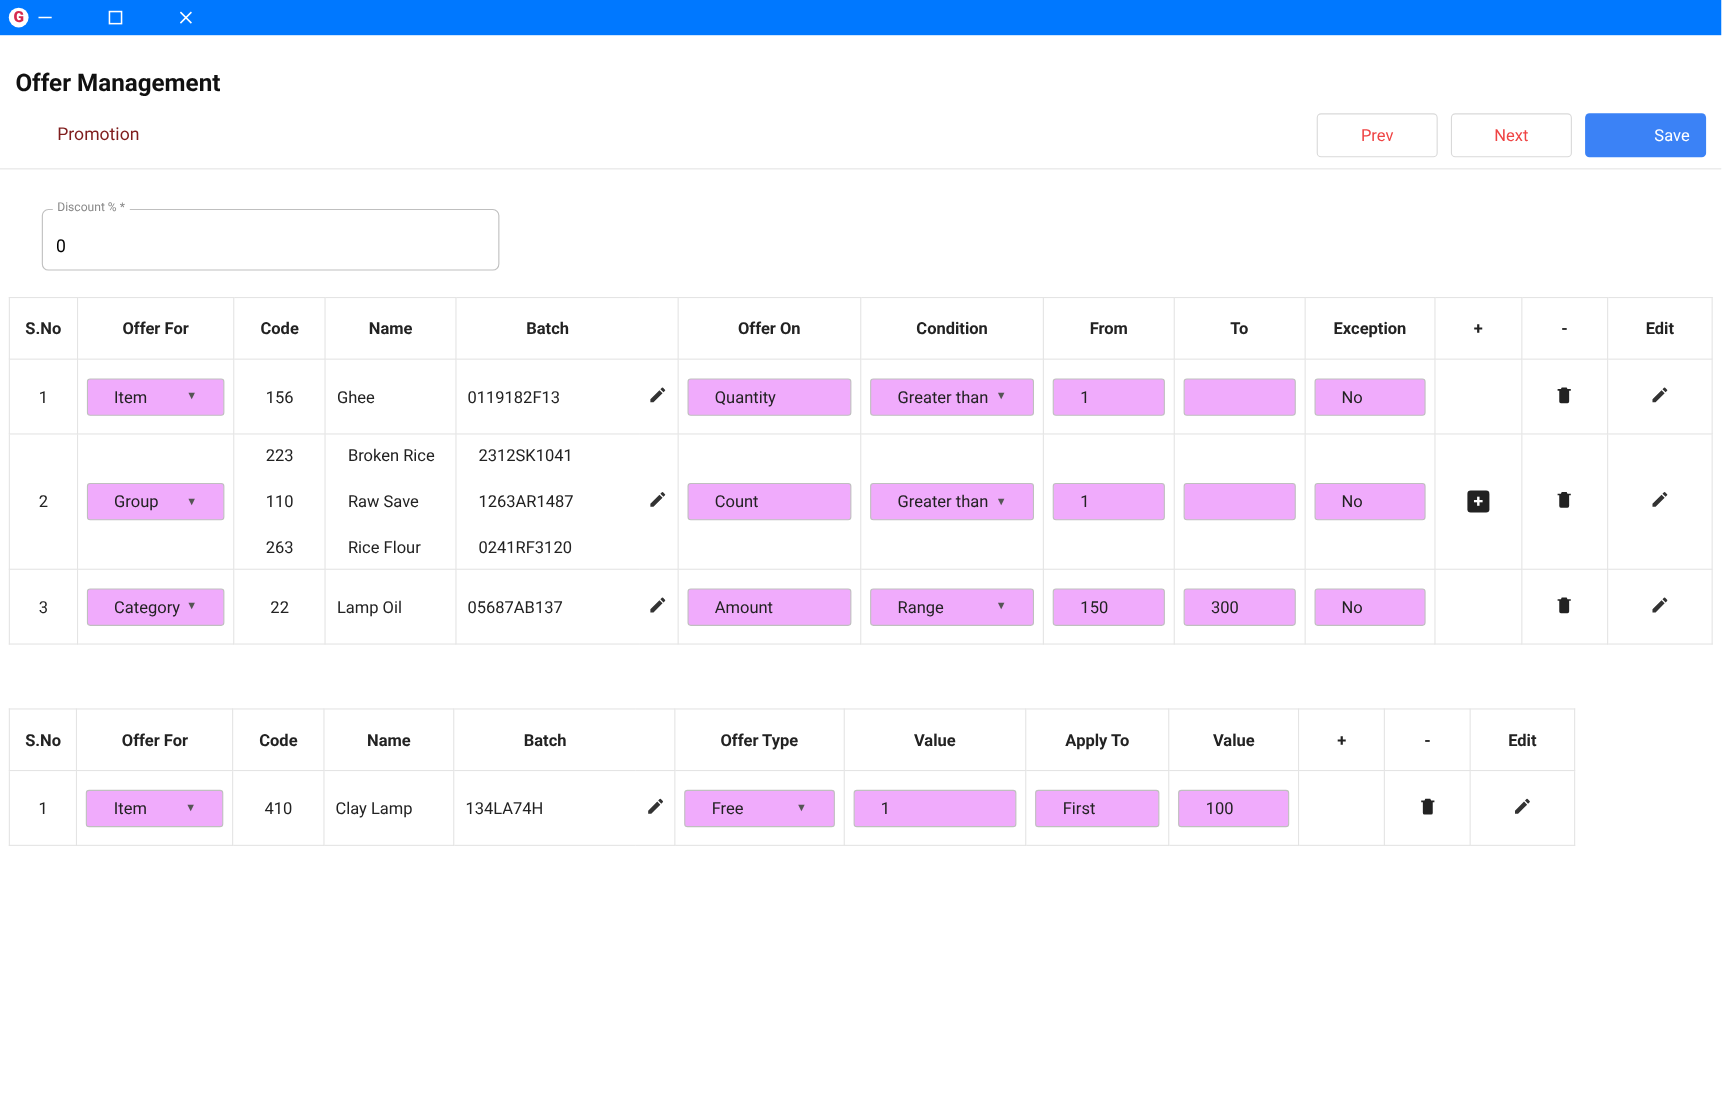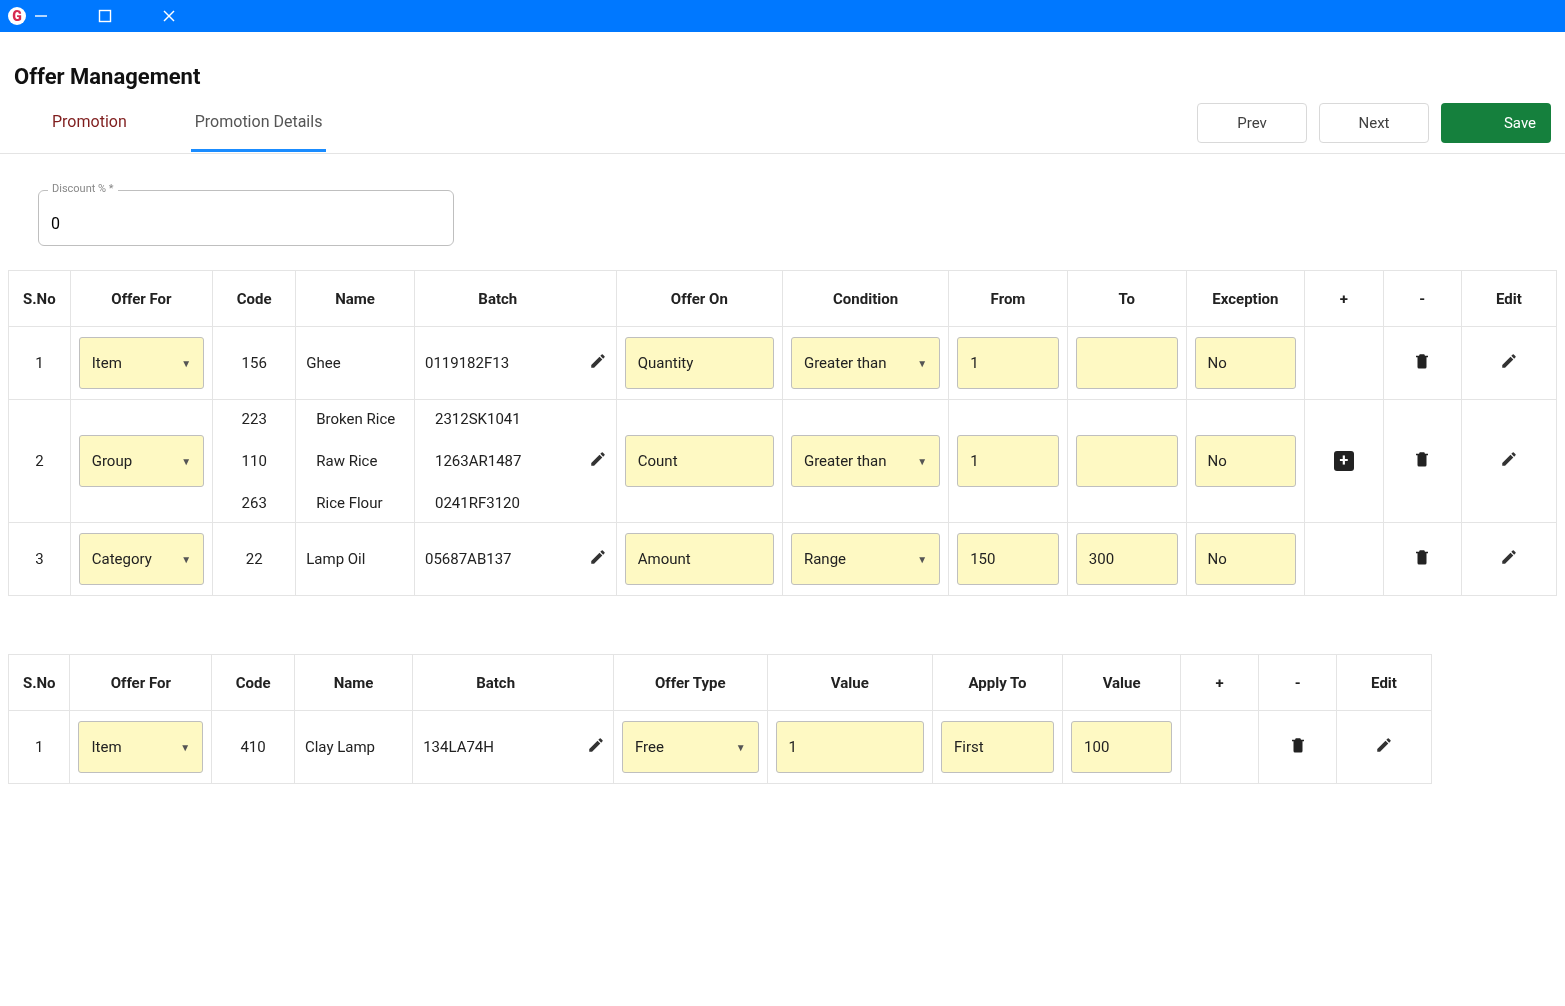--- a/index.html
+++ b/index.html
@@ -17,22 +17,22 @@
   .page-title { font-size: 22px; font-weight: 700; color: #111; }
 
   
   .tabrow { display: flex; align-items: center; border-bottom: 1px solid #e4e4e4; margin-top: 4px; padding: 0 14px; position: relative; }
   .tabs { display: flex; gap: 60px; padding-left: 34px; }
   .tab { padding: 18px 4px; color: #7f1d1d; font-size: 16px; cursor: pointer; border-bottom: 3px solid transparent; }
   .tab.active { color: #555; border-bottom-color: #1a8cff; }
   .tab-spacer { flex: 1; }
   .actions { display: flex; gap: 12px; padding-bottom: 10px; align-self: flex-start; margin-top: 10px; }
   .btn { min-width: 110px; height: 40px; border-radius: 4px; font-size: 15px; display: inline-flex; align-items: center; justify-content: center; cursor: pointer; }
-  .btn-outline { background: #fff; border: 1px solid #d9d9d9; color: #404040; }
-  .btn-primary { background: #15803d; color: #fff; border: none; padding-left: 48px; }
+  .btn-outline { background: #fff; border: 1px solid #d9d9d9; color: #ef4444; }
+  .btn-primary { background: #3b82f6; color: #fff; border: none; padding-left: 48px; }
 
   
   .field-wrap { margin: 36px 0 24px 38px; width: 416px; position: relative; }
   .field-label { position: absolute; top: -8px; left: 10px; background: #fff; padding: 0 4px; font-size: 11px; color: #888; }
   .field-input { width: 100%; height: 56px; border: 1px solid #bfbfbf; border-radius: 6px; padding: 10px 12px 0 12px; font-size: 16px; outline: none; }
 
   
   .table { border: 1px solid #e4e4e4; border-collapse: collapse; margin: 6px 8px 0 8px; width: calc(100% - 16px); table-layout: fixed; }
   .table th, .table td { border: 1px solid #e4e4e4; padding: 10px 8px; text-align: center; vertical-align: middle; font-size: 15px; }
   .table th { font-weight: 700; color: #222; height: 56px; }
@@ -64,21 +64,21 @@
   .t2 col.c-ed1   { width: 30px; }
   .t2 col.c-ot    { width: 130px; }
   .t2 col.c-val   { width: 140px; }
   .t2 col.c-app   { width: 110px; }
   .t2 col.c-val2  { width: 100px; }
   .t2 col.c-plus  { width: 66px; }
   .t2 col.c-minus { width: 66px; }
   .t2 col.c-edit  { width: 80px; }
 
   
-  .sel, .inp { width: 100%; height: 52px; border: 1px solid #bfbfbf; border-radius: 3px; padding: 0 12px; font-size: 15px; background: #fef9c3; text-align: left; display: inline-flex; align-items: center; justify-content: space-between; cursor: pointer; }
+  .sel, .inp { width: 100%; height: 34px; border: 1px solid #bfbfbf; border-radius: 3px; padding: 0 24px; font-size: 15px; background: #f0abfc; text-align: left; display: inline-flex; align-items: center; justify-content: space-between; cursor: pointer; }
   .sel .caret { font-size: 10px; color: #555; }
   .inp { cursor: text; justify-content: flex-start; outline: none; }
   .inp:empty::before { content: ""; }
   
   .multi-line { display: flex; flex-direction: column; gap: 24px; align-items: center; }
   .multi-line.left { align-items: flex-start; }
 
   .icon { cursor: pointer; display: inline-flex; align-items: center; justify-content: center; }
   .plus-badge { background: #222; color: #fff; width: 20px; height: 20px; border-radius: 3px; font-weight: 700; font-size: 16px; line-height: 18px; }
 
@@ -113,21 +113,20 @@
   </div>
 </div>
 
 <div class="page-header">
   <div class="page-title">Offer Management</div>
 </div>
 
 <div class="tabrow">
   <div class="tabs">
     <div class="tab">Promotion</div>
-    <div class="tab active">Promotion Details</div>
   </div>
   <div class="tab-spacer"></div>
   <div class="actions">
     <div class="btn btn-outline">Prev</div>
     <div class="btn btn-outline">Next</div>
     <div class="btn btn-primary">Save</div>
   </div>
 </div>
 
 <div class="field-wrap">
@@ -216,21 +215,21 @@
       <td>
         <div class="multi-line">
           <span>223</span>
           <span>110</span>
           <span>263</span>
         </div>
       </td>
       <td class="left">
         <div class="multi-line left">
           <span>Broken Rice</span>
-          <span>Raw Rice</span>
+          <span>Raw Save</span>
           <span>Rice Flour</span>
         </div>
       </td>
       <td class="left no-rb">
         <div class="multi-line left">
           <span>2312SK1041</span>
           <span>1263AR1487</span>
           <span>0241RF3120</span>
         </div>
       </td>

